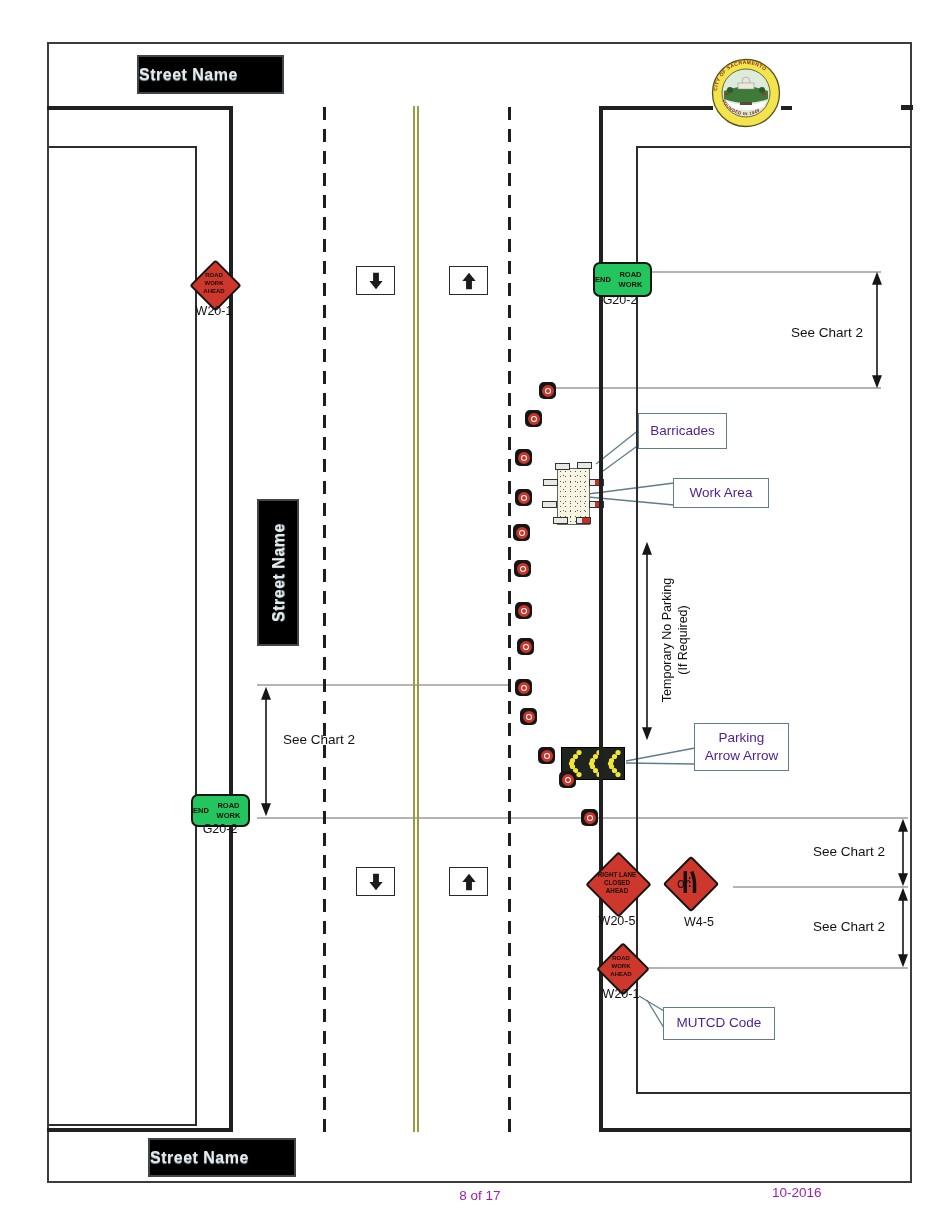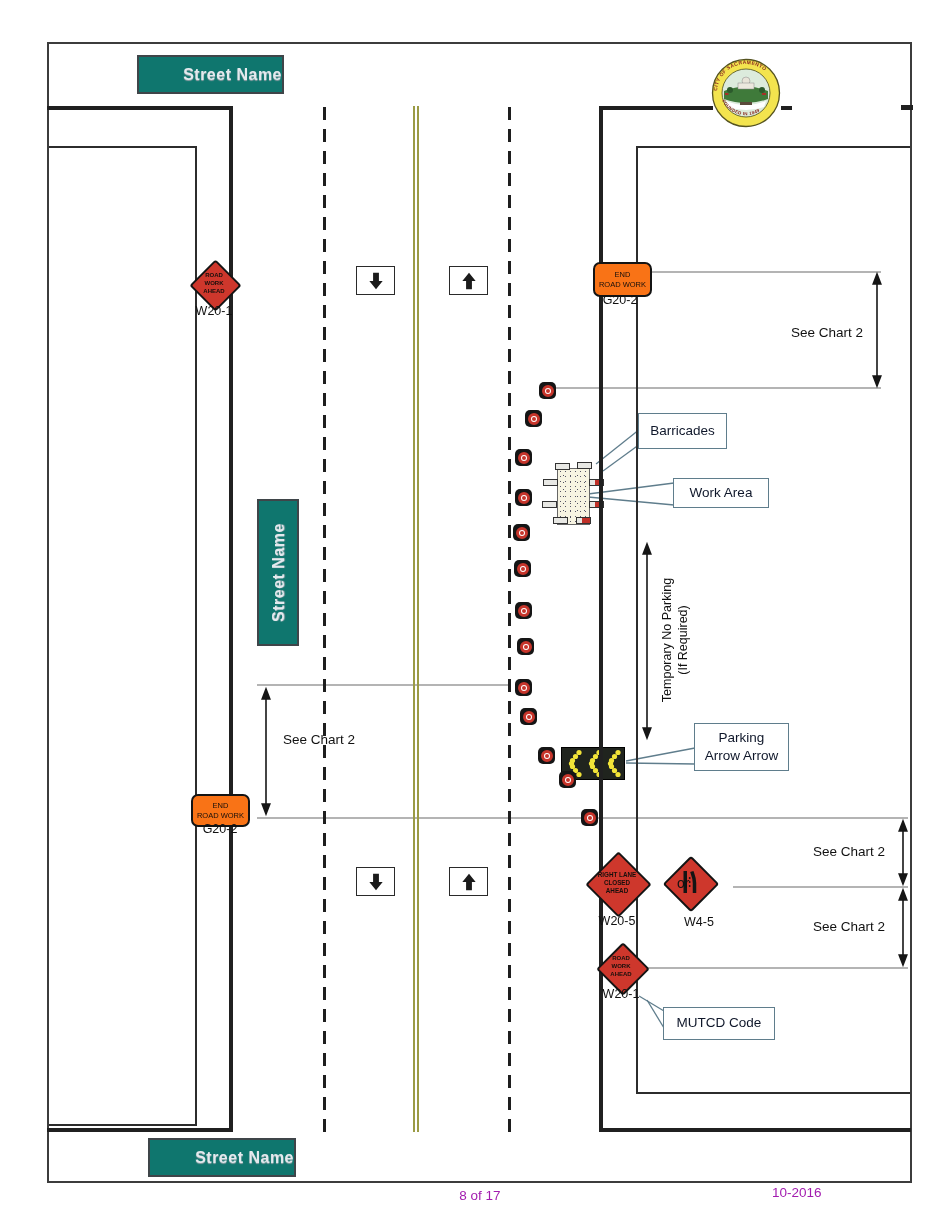--- a/index.html
+++ b/index.html
@@ -8,32 +8,32 @@
   .abs{position:absolute;}
   
   .page-border{position:absolute;left:47px;top:42px;width:861px;height:1137px;border:2.5px solid #3c3c3c;z-index:1;}
   
   .rl{position:absolute;background:#202020;z-index:5;}
   .rl-thin{position:absolute;background:#2c2c2c;z-index:5;}
   .dashed{position:absolute;width:3px;z-index:5;
           background:repeating-linear-gradient(180deg,#1e1e1e 0 13px,transparent 13px 22px);}
   .yellow{position:absolute;width:2px;background:#9b9b45;z-index:5;}
   
-  .street-box{position:absolute;background:#0f766e;border:2px solid #3f4549;z-index:7;
-              display:flex;align-items:center;justify-content:flex-end;}
+  .street-box{position:absolute;background:#000000;border:2px solid #3f4549;z-index:7;
+              display:flex;align-items:center;justify-content:flex-start;}
   .street-box span{font-weight:bold;font-size:16px;color:#e3eaee;letter-spacing:.5px;
                    text-shadow:0 1px 1px #97a1a8;white-space:nowrap;}
   
   .diamond{position:absolute;background:#ce372c;border:2px solid #141414;border-radius:3px;
            transform:rotate(45deg);z-index:6;}
   .diamond-text{position:absolute;z-index:6;display:flex;flex-direction:column;justify-content:center;
                 align-items:center;font-weight:700;color:#160f0c;text-align:center;}
-  .g-sign{position:absolute;background:#f97316;border:2px solid #141414;border-radius:7px;z-index:6;
-          display:flex;flex-direction:column;justify-content:center;align-items:center;
-          font-weight:400;color:#160f0c;text-align:center;}
+  .g-sign{position:absolute;background:#22c55e;border:2px solid #141414;border-radius:7px;z-index:6;
+          display:flex;flex-direction:row;justify-content:center;align-items:center;
+          font-weight:700;color:#160f0c;text-align:center;}
   .sign-label{position:absolute;z-index:7;font-size:12.5px;color:#111;text-align:center;}
   .or-label{position:absolute;z-index:7;font-size:14px;color:#111;}
   
   .dir-box{position:absolute;width:37px;height:27px;background:#fff;border:1.5px solid #2a2a2a;
            z-index:6;display:flex;align-items:center;justify-content:center;}
   
   .cone{position:absolute;width:17px;height:17px;background:#151515;border-radius:5px;z-index:6;}
   .cone::before{content:"";position:absolute;left:2.5px;top:2.5px;width:12px;height:12px;background:#fff;
                 border:3px solid #c7352b;border-radius:50%;box-sizing:border-box;}
   .cone::after{content:"";position:absolute;left:6.5px;top:6.5px;width:4px;height:4px;background:#c7352b;border-radius:50%;}
@@ -44,21 +44,21 @@
                               radial-gradient(circle,#556 .7px,transparent .8px);
              background-size:5px 5px,7px 7px;background-position:0 0,2px 3px;}
   .barricade{position:absolute;width:13px;height:5px;background:#e8e8e4;border:1px solid #333;z-index:4;}
   .barricade.red{background:linear-gradient(90deg,#e8e8e4 0 35%,#c03028 35% 100%);}
   
   .board{position:absolute;left:561px;top:747px;width:62px;height:31px;background:#20241e;
          border:1px solid #000;z-index:4;}
   
   .callout{position:absolute;background:#fff;border:1.5px solid #5f7d8c;z-index:7;
            display:flex;flex-direction:column;align-items:center;justify-content:center;
-           font-size:13.5px;color:#0f172a;line-height:1.35;}
+           font-size:13.5px;color:#4c1d95;line-height:1.35;}
   
   .note{position:absolute;z-index:7;font-size:13.5px;color:#111;text-align:center;}
   .tnp{position:absolute;left:581px;top:617px;width:190px;height:46px;z-index:6;
        transform:rotate(-90deg);display:flex;flex-direction:column;align-items:center;justify-content:center;
        font-size:12.5px;color:#111;line-height:1.25;text-align:center;}
   .v-street-inner{position:absolute;left:-51px;top:63px;width:140px;height:17px;transform:rotate(-90deg);
                   display:flex;align-items:center;justify-content:center;}
   .overlay-svg{position:absolute;left:0;top:0;z-index:2;}
   .footer-text{position:absolute;z-index:7;font-size:13.5px;color:#a21caf;}
   .seal{position:absolute;left:710px;top:57px;width:72px;height:72px;z-index:8;}

